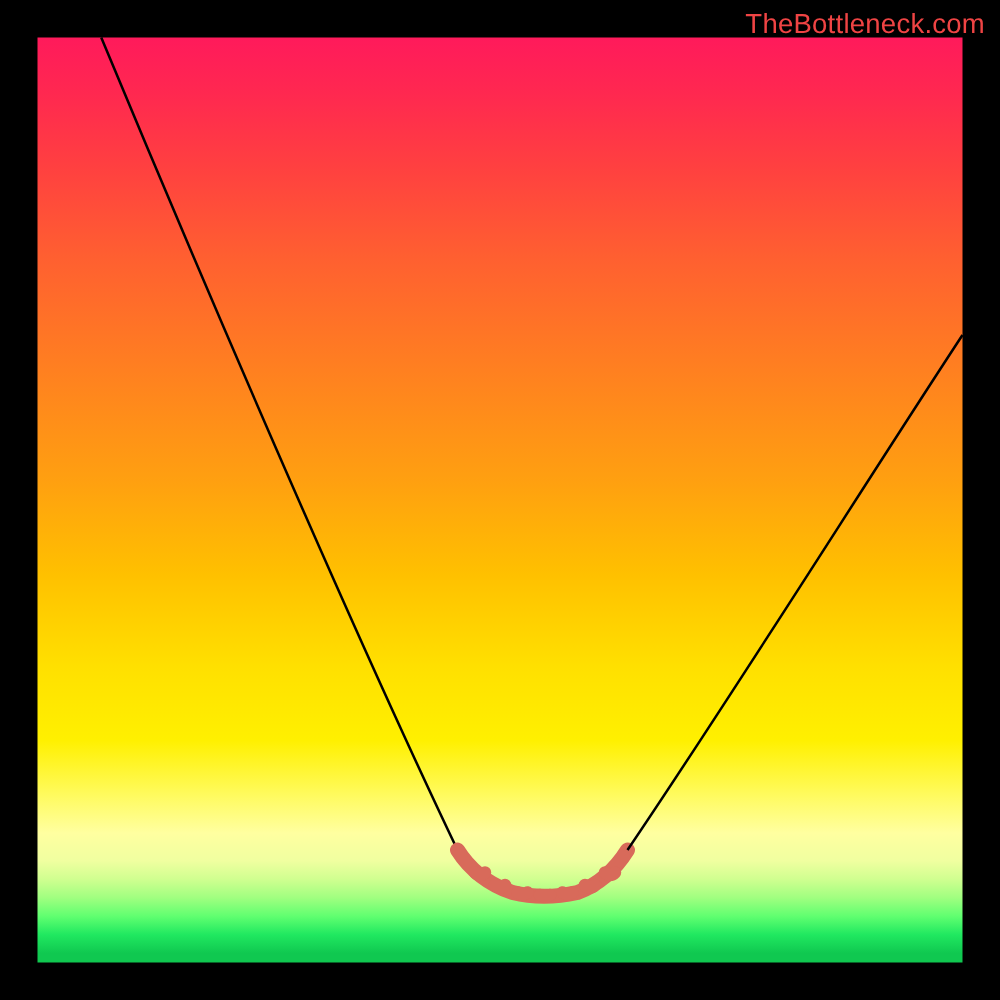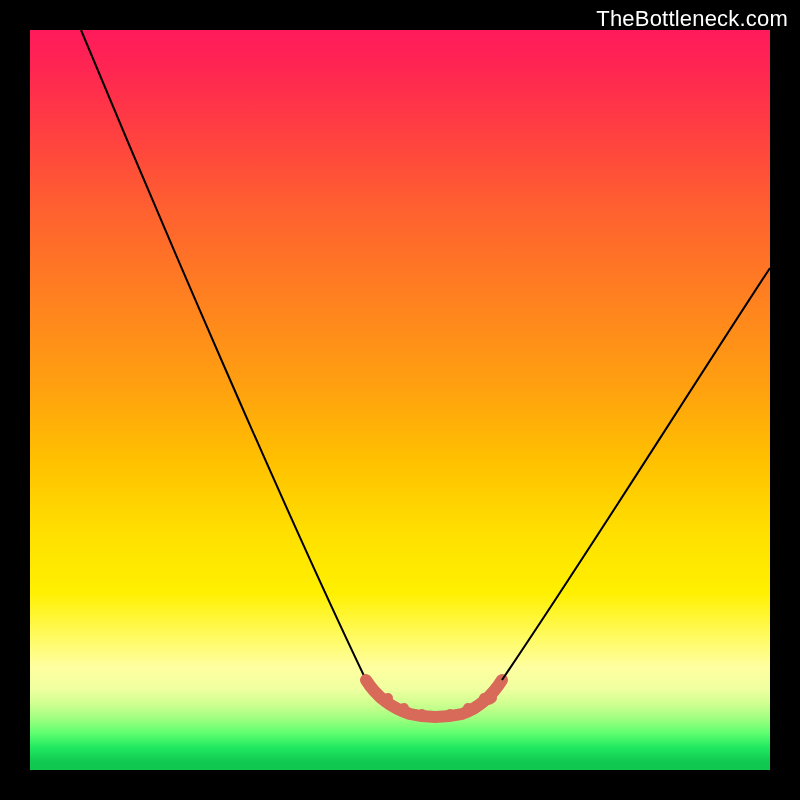--- a/index.html
+++ b/index.html
@@ -42,21 +42,21 @@
       #60ff70 95%,
       #20e860 97%,
       #10c850 99%,
       #10c850 100%
     );
   }
   .watermark {
     position: absolute;
     top: 6px;
     right: 12px;
-    color: #ffffff;
+    color: #ef4444;
     font-size: 22px;
     letter-spacing: 0.2px;
     user-select: none;
   }
   svg.curve {
     position: absolute;
     left: 30px;
     top: 30px;
     width: 740px;
     height: 740px;

